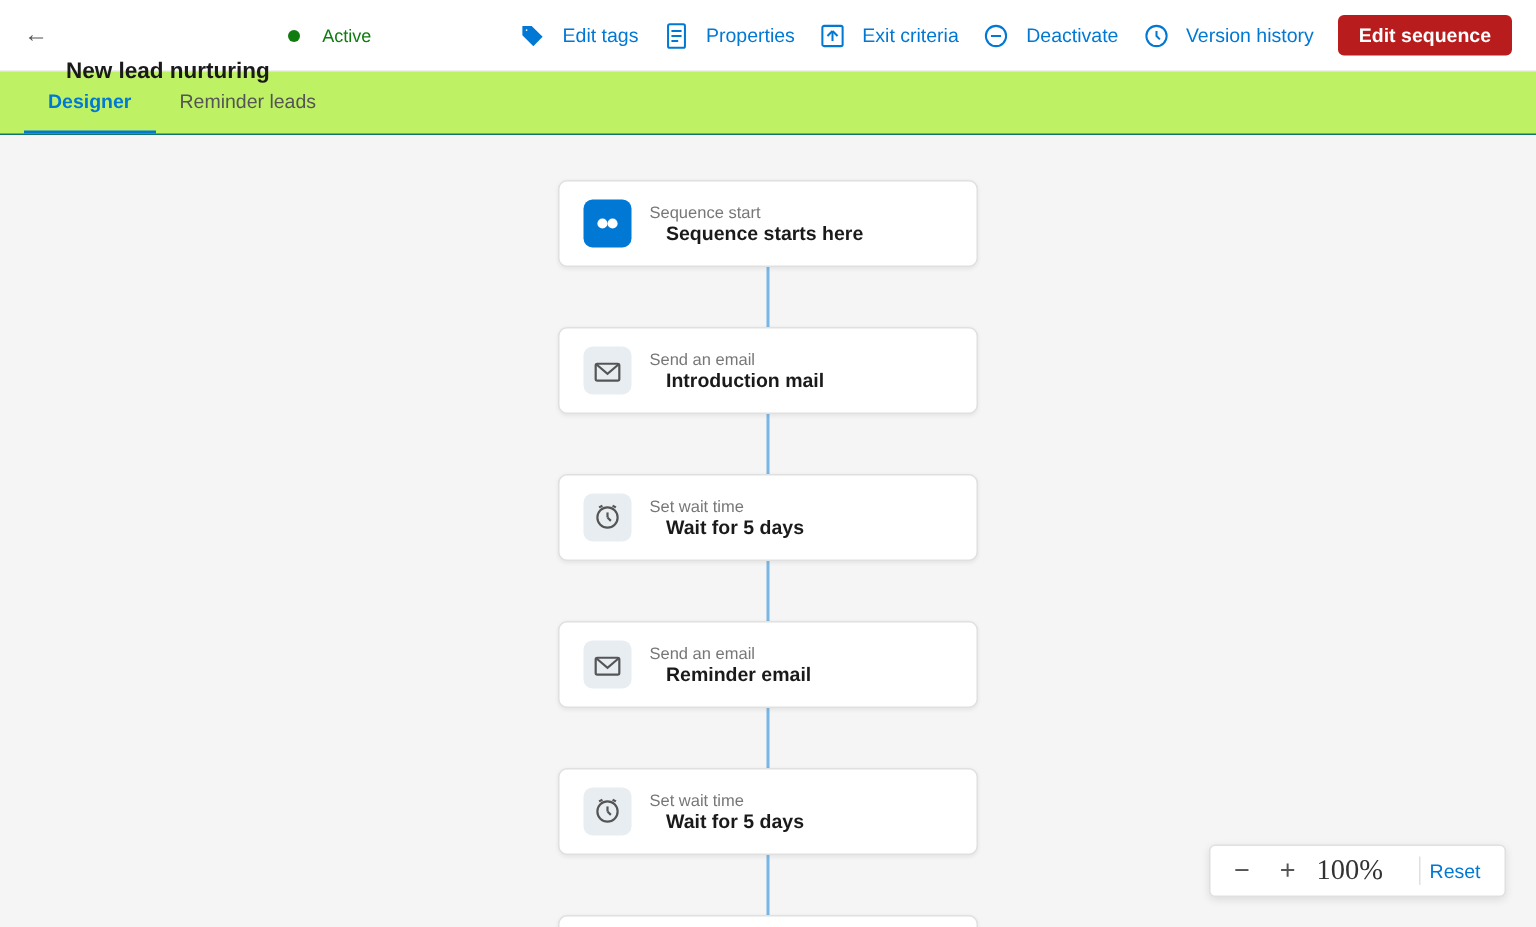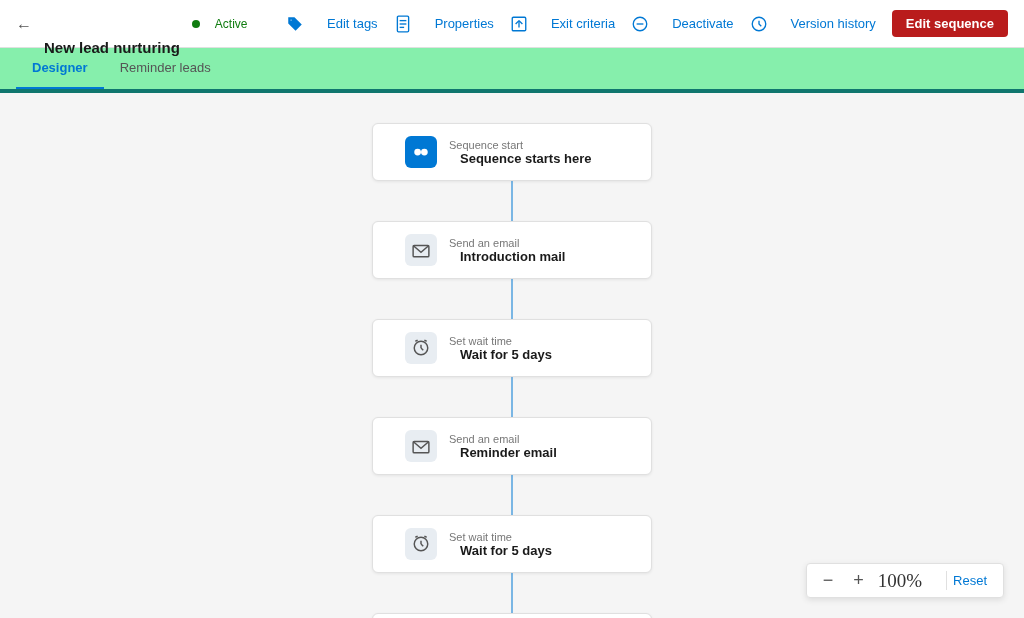--- a/index.html
+++ b/index.html
@@ -41,42 +41,42 @@
     }
     .header-spacer { flex: 1; }
     .header-actions {
       display: flex;
       align-items: center;
       gap: 16px;
     }
     .header-action {
       display: flex;
       align-items: center;
-      gap: 23px;
+      gap: 11px;
       color: #0078d4;
       font-size: 13px;
       cursor: pointer;
       text-decoration: none;
     }
     .btn-edit-sequence {
       background: #b91c1c;
       color: #fff;
       border: none;
       border-radius: 4px;
       padding: 6px 14px;
       font-size: 13px;
       font-weight: 600;
       cursor: pointer;
     }
 
     
     .tabs {
       display: flex;
-      background: #86efac;
-      border-bottom: 4px solid #0f766e;
+      background: #bef264;
+      border-bottom: 1px solid #0f766e;
       padding: 0 16px;
     }
     .tab {
       padding: 12px 16px;
       font-size: 13px;
       cursor: pointer;
       color: #555;
       border-bottom: 2px solid transparent;
     }
     .tab.active {
@@ -104,21 +104,21 @@
       flex-direction: column;
       align-items: center;
       width: 100%;
     }
 
     .node-card {
       width: 280px;
       background: #fff;
       border: 1px solid #e0e0e0;
       border-radius: 6px;
-      padding: 12px 32px;
+      padding: 12px 16px;
       display: flex;
       align-items: center;
       gap: 12px;
       box-shadow: 0 1px 3px rgba(0,0,0,0.07);
       position: relative;
     }
 
     .node-icon {
       width: 32px;
       height: 32px;

